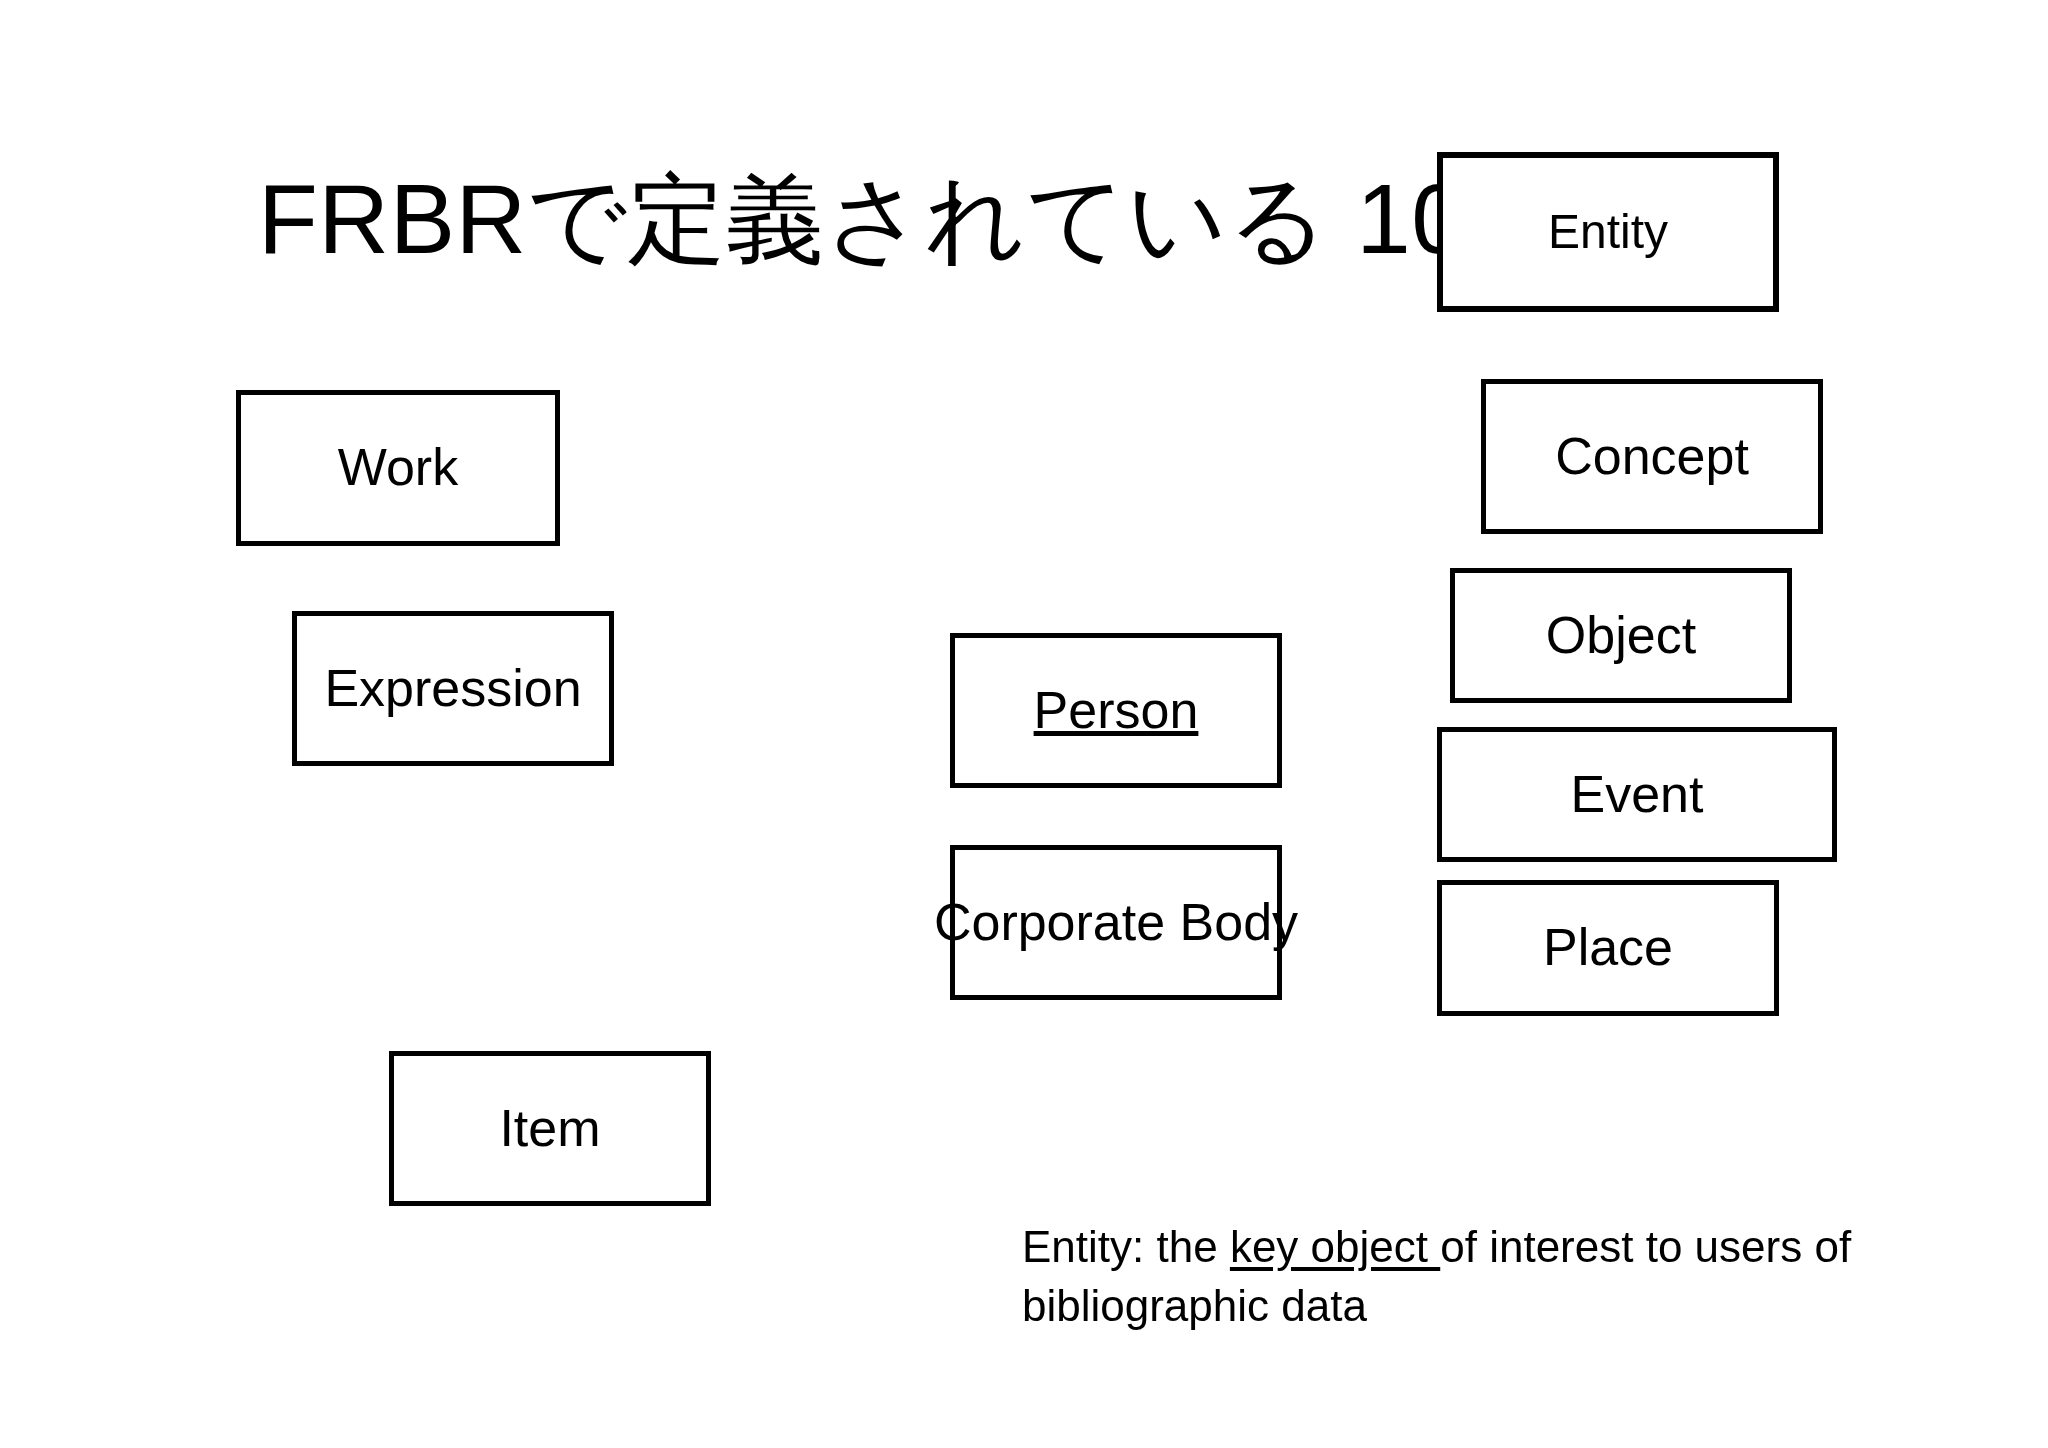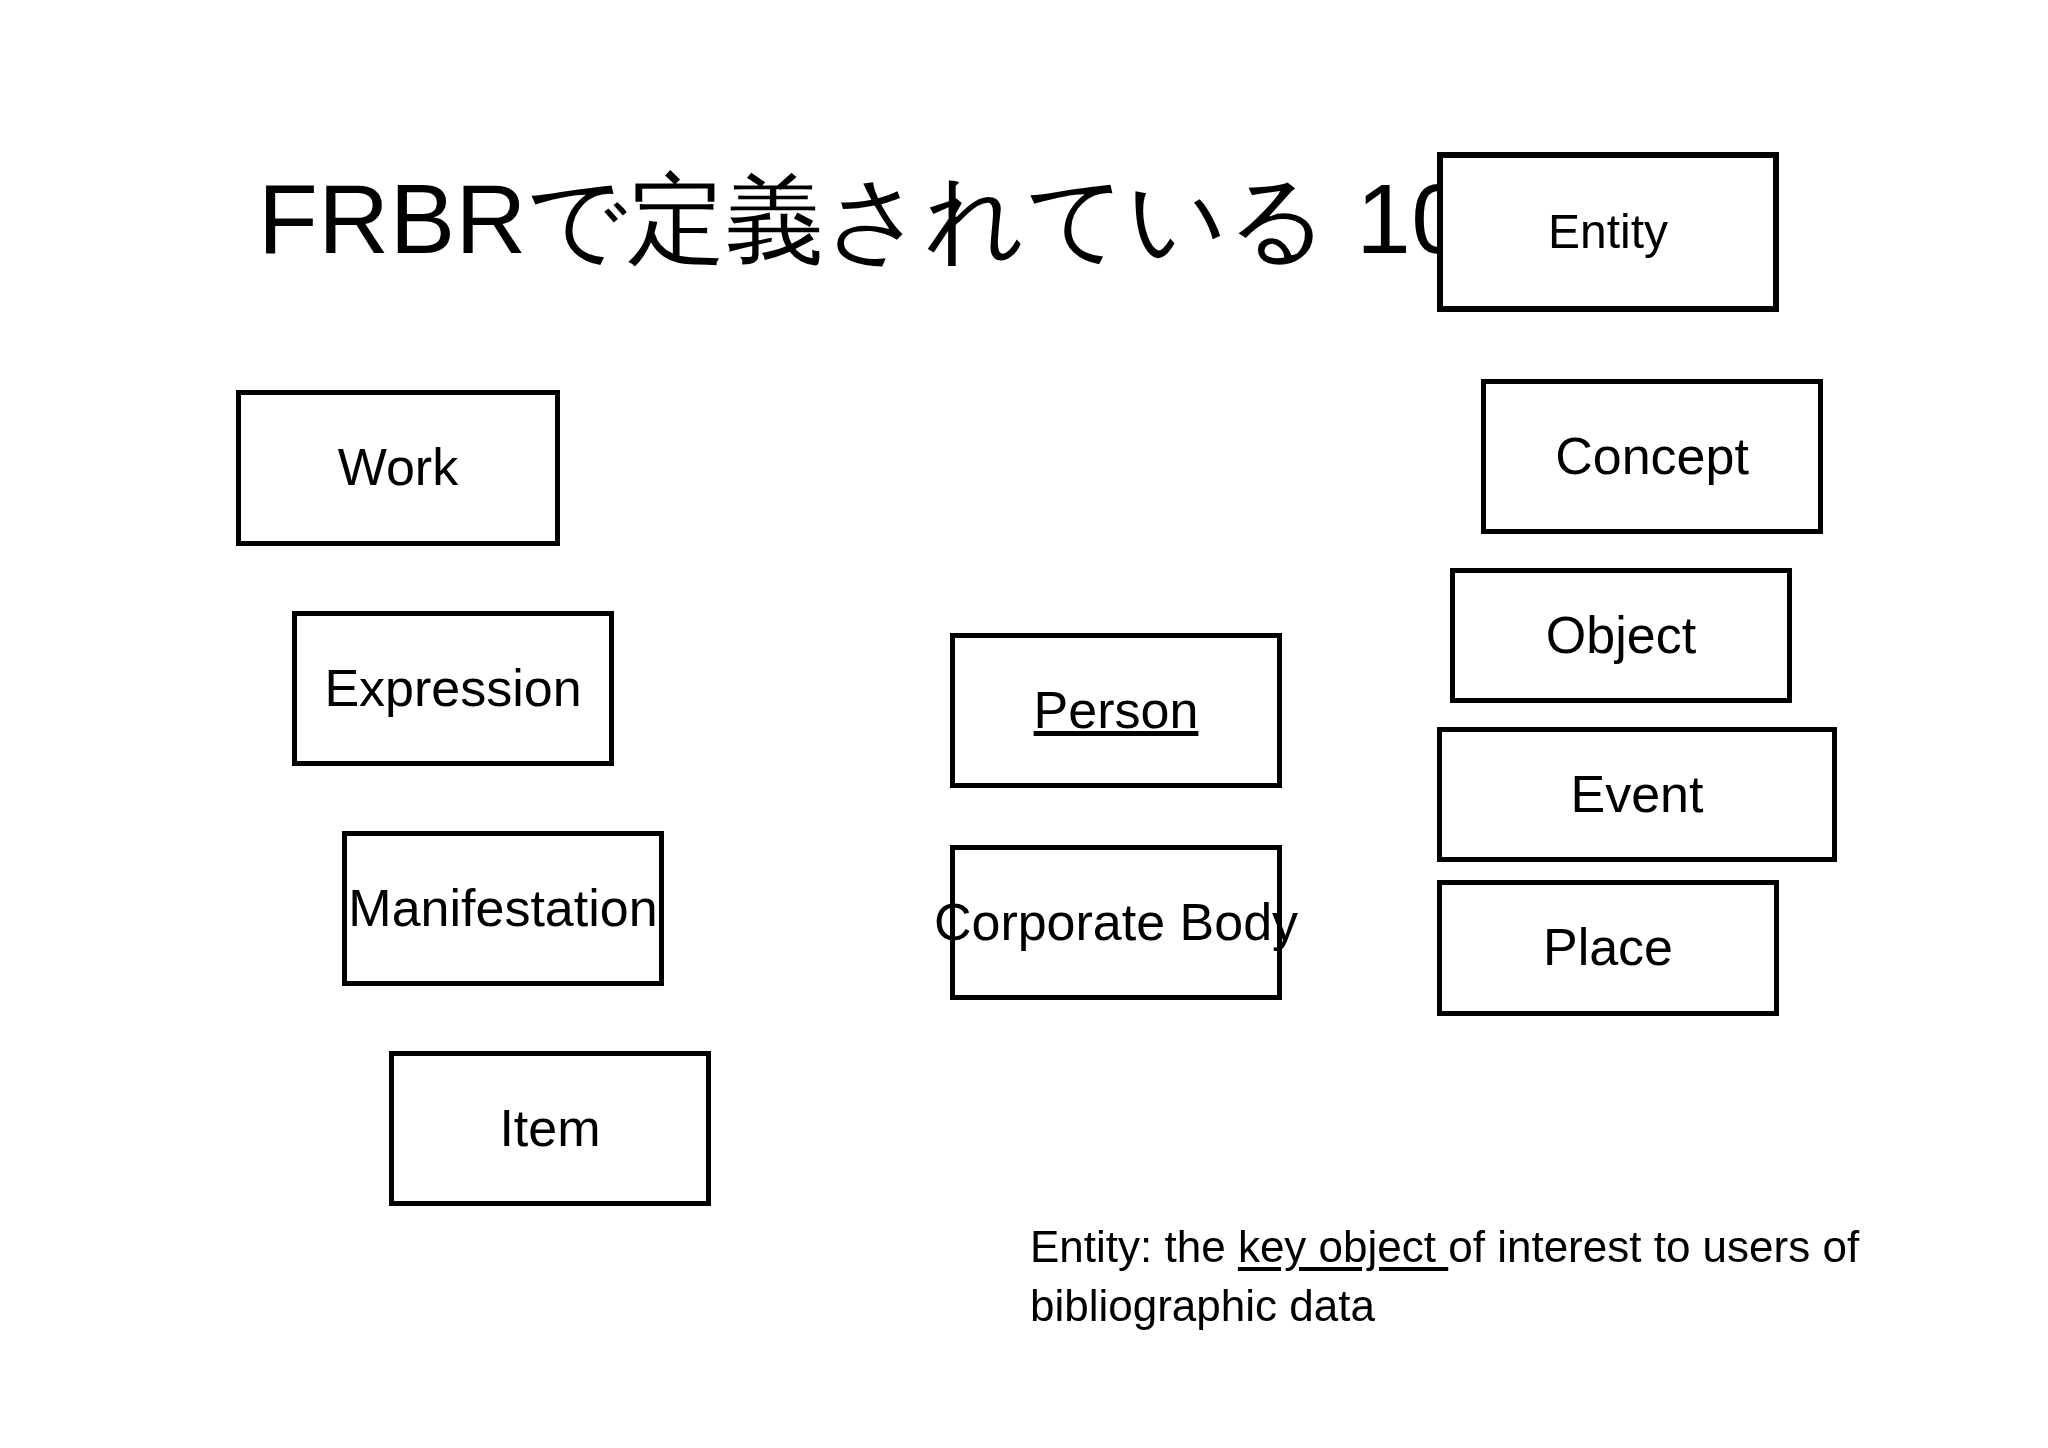--- a/index.html
+++ b/index.html
@@ -81,21 +81,20 @@
   
   #caption {
     position: absolute;
     left: 1022px;
     top: 1217px;
     width: 830px;
     font-size: 44px;
     line-height: 1.35;
     font-weight: 400;
     color: #000000;
-    margin-left: 8px;
   }
   #caption .ul {
     text-decoration: underline;
     text-underline-offset: 5px;
   }
 </style>
 </head>
 <body>
 
 <div id="slide">
@@ -107,23 +106,20 @@
   </div>
 
   <div class="ebox" id="box-work">
     <span class="ebox-label">Work</span>
   </div>
 
   <div class="ebox" id="box-expression">
     <span class="ebox-label">Expression</span>
   </div>
 
-  <div class="ebox" id="box-manifestation">
-    <span class="ebox-label">Manifestation</span>
-  </div>
 
   <div class="ebox" id="box-item">
     <span class="ebox-label">Item</span>
   </div>
 
   <div class="ebox" id="box-person">
     <span class="ebox-label">Person</span>
   </div>
 
   <div class="ebox" id="box-corporatebody">

